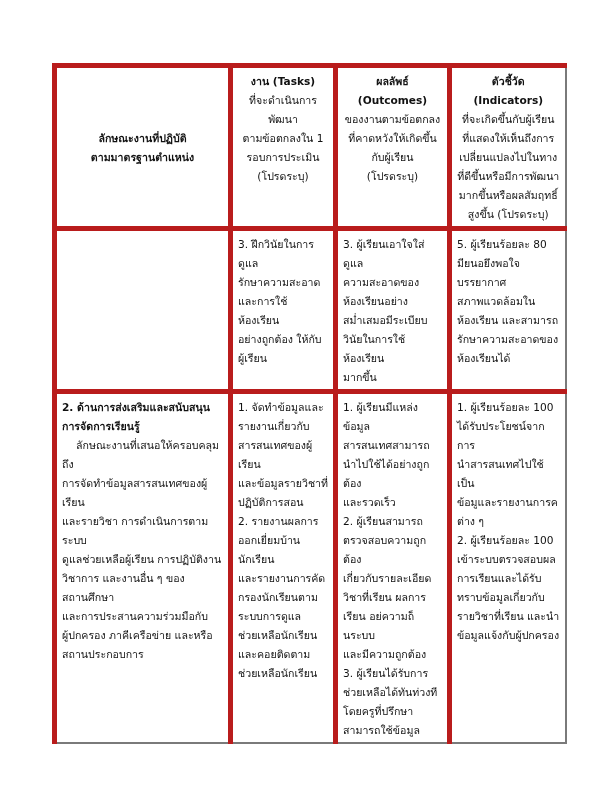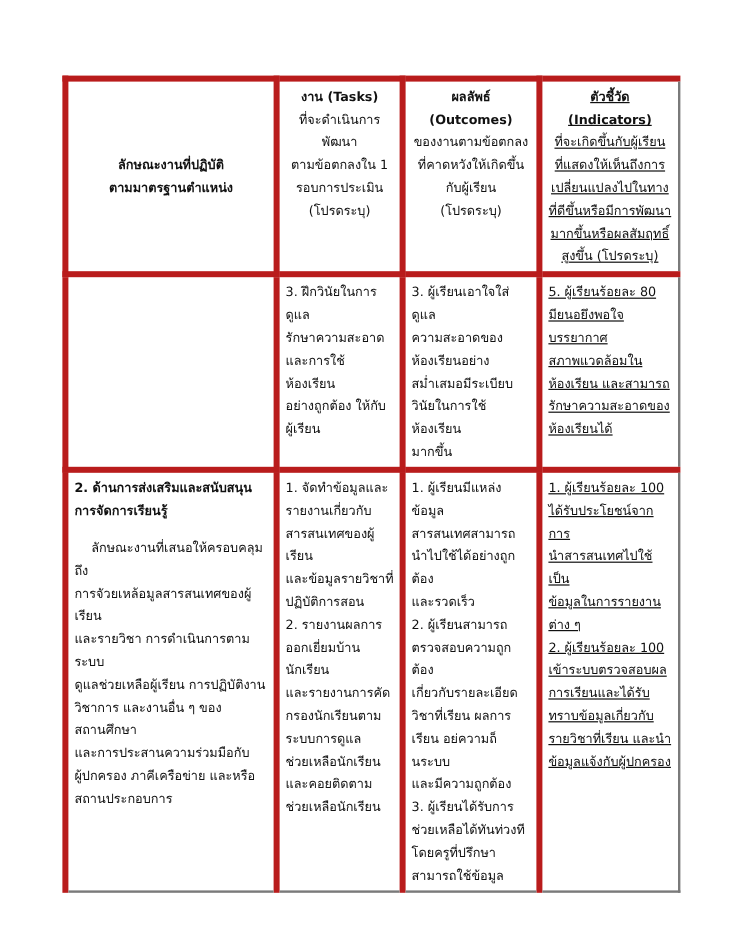--- a/index.html
+++ b/index.html
@@ -13,26 +13,26 @@
     font-size: 10.6px;
     line-height: 19px;
   }
   table.doc td {
     border: 5px solid #b91c1c;
     vertical-align: top;
     padding: 4px 5px 2px 5px;
     word-wrap: break-word;
   }
   table.doc tr.last td { border-bottom-color: #7a7a7a; border-bottom-width: 2px; }
-  table.doc td.c4 { border-right-color: #7a7a7a; border-right-width: 2px; text-decoration: underline; }
+  table.doc td.c4 { border-right-color: #7a7a7a; border-right-width: 2px; }
   .center { text-align: center; }
   .middle { vertical-align: middle !important; }
   .bold { font-weight: bold; }
   .line { display: block; }
-  .indent { text-indent: 14px; display: block; margin-top: 12px; }
+  .indent { text-indent: 14px; display: block; }
 </style>
 </head>
 <body>
 
 <table class="doc">
   <colgroup>
     <col style="width:176px">
       <col style="width:105px">
       <col style="width:114px">
       <col style="width:116px">
@@ -95,21 +95,21 @@
       <span class="line">รักษาความสะอาดของ</span>
       <span class="line">ห้องเรียนได้</span>
     </td>
   </tr>
 
   <tr class="last" style="height:284px">
     <td>
       <span class="line bold">2. ด้านการส่งเสริมและสนับสนุน</span>
       <span class="line bold">การจัดการเรียนรู้</span>
       <span class="indent">ลักษณะงานที่เสนอให้ครอบคลุมถึง</span>
-      <span class="line">การจัวยเหล้อมูลสารสนเทศของผู้เรียน</span>
+      <span class="line">การจัดทำข้อมูลสารสนเทศของผู้เรียน</span>
       <span class="line">และรายวิชา การดำเนินการตามระบบ</span>
       <span class="line">ดูแลช่วยเหลือผู้เรียน การปฏิบัติงาน</span>
       <span class="line">วิชาการ และงานอื่น ๆ ของ</span>
       <span class="line">สถานศึกษา</span>
       <span class="line">และการประสานความร่วมมือกับ</span>
       <span class="line">ผู้ปกครอง ภาคีเครือข่าย และหรือ</span>
       <span class="line">สถานประกอบการ</span>
     </td>
     <td>
       <span class="line">1. จัดทำข้อมูลและ</span>
@@ -140,21 +140,21 @@
       <span class="line">และมีความถูกต้อง</span>
       <span class="line">3. ผู้เรียนได้รับการ</span>
       <span class="line">ช่วยเหลือได้ทันท่วงที</span>
       <span class="line">โดยครูที่ปรึกษา</span>
       <span class="line">สามารถใช้ข้อมูล</span>
     </td>
     <td class="c4">
       <span class="line">1. ผู้เรียนร้อยละ 100</span>
       <span class="line">ได้รับประโยชน์จากการ</span>
       <span class="line">นำสารสนเทศไปใช้เป็น</span>
-      <span class="line">ข้อมูลในการรายงาน</span>
+      <span class="line">ข้อมูและรายงานการค</span>
       <span class="line">ต่าง ๆ</span>
       <span class="line">2. ผู้เรียนร้อยละ 100</span>
       <span class="line">เข้าระบบตรวจสอบผล</span>
       <span class="line">การเรียนและได้รับ</span>
       <span class="line">ทราบข้อมูลเกี่ยวกับ</span>
       <span class="line">รายวิชาที่เรียน และนำ</span>
       <span class="line">ข้อมูลแจ้งกับผู้ปกครอง</span>
     </td>
   </tr>
 </tbody>

